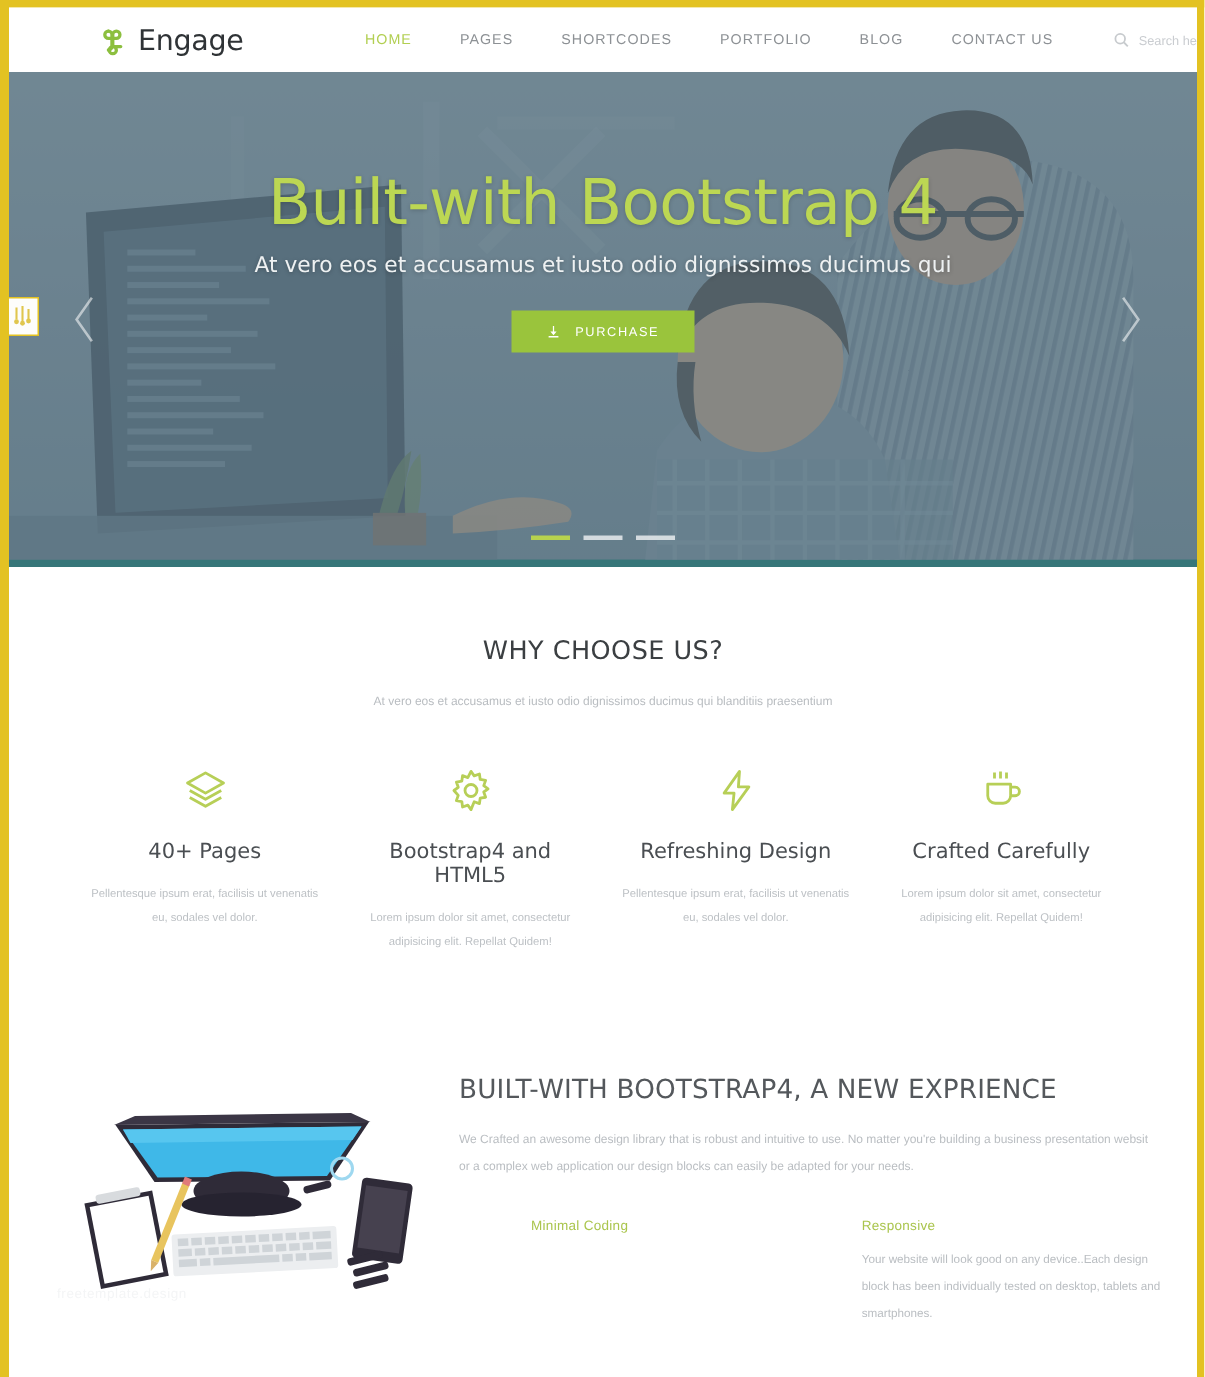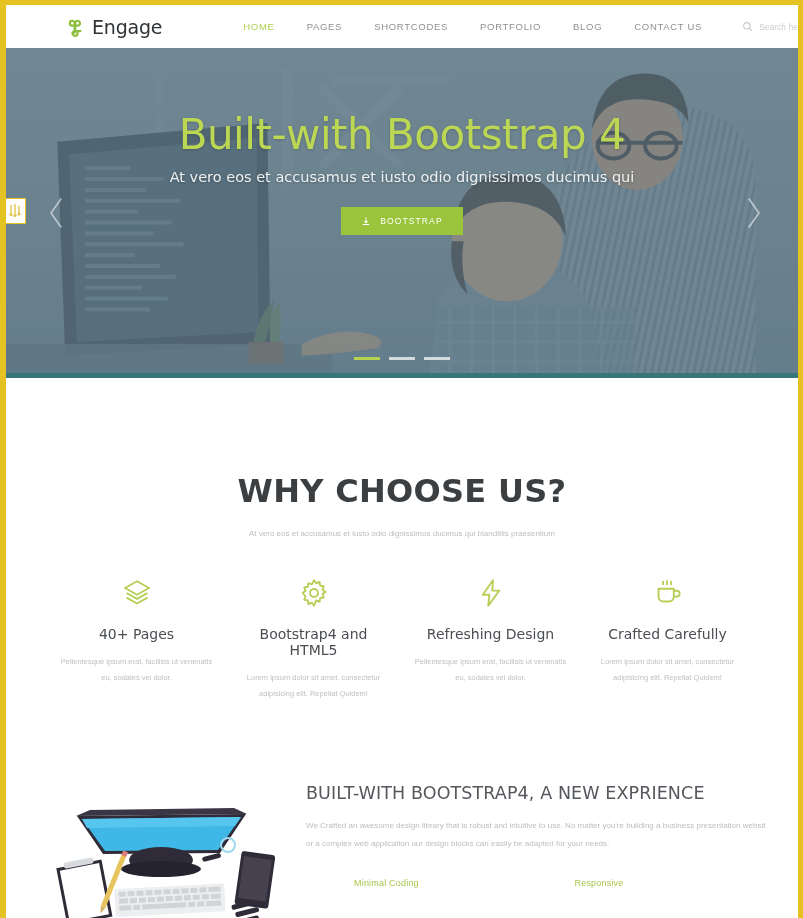--- a/index.html
+++ b/index.html
@@ -142,24 +142,23 @@
   }
   .side-badge svg { width:14px; height:16px; display:block; }
 
   
   .why {
     padding-top:46px;
     text-align:center;
     background:#ffffff;
   }
   .why-title {
-    font-size:32px; color:#3b3f42; letter-spacing:.3px;
-    font-weight:700;
+    font-size:17px; color:#3b3f42; letter-spacing:.3px;
+    font-weight:400;
     font-family:"DejaVu Sans", sans-serif;
-    margin-top:48px;
   }
   .why-sub {
     margin:16px auto 0;
     width:330px;
     font-size:8px; line-height:2.1;
     color:#b9bdc1;
     font-family:"Liberation Sans", sans-serif;
   }
   .features {
     display:flex;
@@ -351,21 +350,21 @@
     </div>
 
     <div class="hero-content">
       <div class="hero-title">Built-with Bootstrap 4</div>
       <div class="hero-sub">At vero eos et accusamus et iusto odio dignissimos ducimus qui</div>
       <button class="hero-btn">
         <svg class="dl-ico" viewBox="0 0 24 24" fill="#ffffff">
           <path d="M11 3h2v9h4l-5 6-5-6h4z"></path>
             <rect x="4" y="19" width="16" height="2.6" rx="1"></rect>
         </svg>
-        <span>BOOTSTRAP</span>
+        <span>PURCHASE</span>
       </button>
     </div>
 
     <div class="hero-dots">
       <i class="on"></i>
       <i></i>
       <i></i>
     </div>
   </div>
 
@@ -501,18 +500,19 @@
     <div class="about-body">
       <div class="about-title">BUILT-WITH BOOTSTRAP4, A NEW EXPRIENCE</div>
       <div class="about-text">We Crafted an awesome design library that is robust and intuitive to use. No matter you're building a business presentation websit or a complex web application our design blocks can easily be adapted for your needs.</div>
 
       <div class="about-cols">
         <div class="about-col">
           <div class="col-title">Minimal Coding</div>
         </div>
         <div class="about-col">
           <div class="col-title">Responsive</div>
+          <div class="col-text">Your website will look good on any device..Each design block has been individually tested on desktop, tablets and smartphones.</div>
         </div>
       </div>
     </div>
   </div>
 
 </div>
 
 </body></html>

